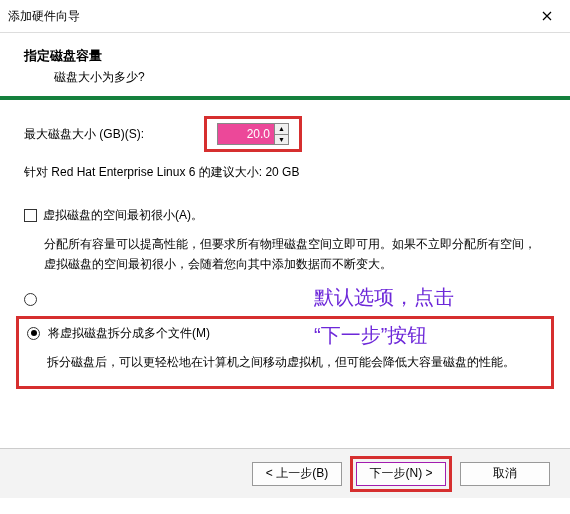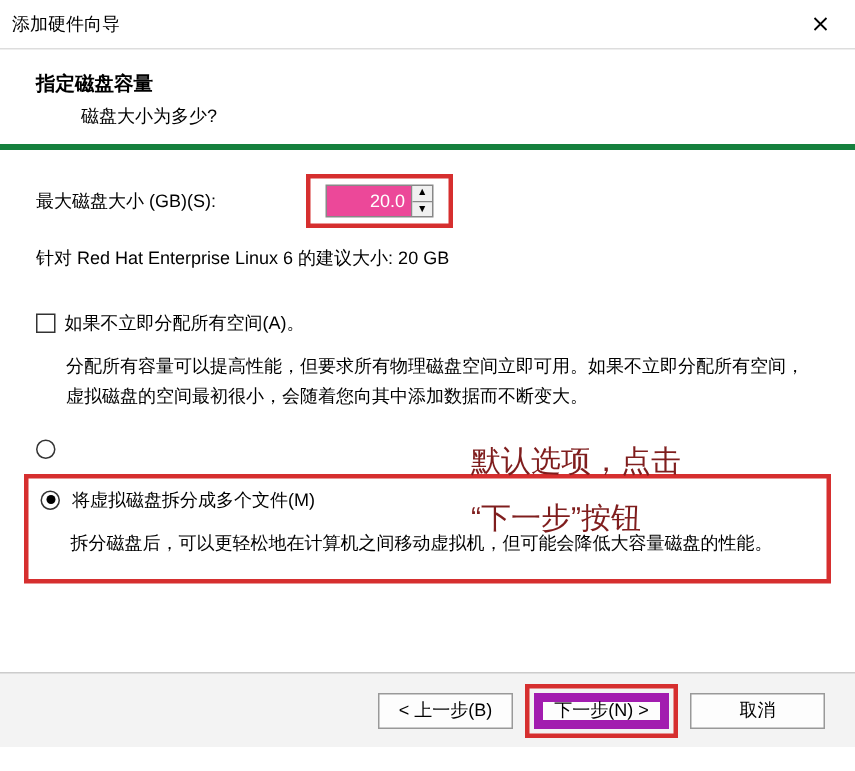--- a/index.html
+++ b/index.html
@@ -93,27 +93,26 @@
   }
   .group-selected {
     border:3px solid #d62f2f;
     margin: -6px -8px 16px -8px;
     padding: 6px 8px 14px 8px;
   }
   .group-selected .radio-row { margin-bottom:10px; }
   .group-selected .desc { margin-left:20px; line-height:1.7;}
   .annotation {
     position:absolute;
-    color:#7f1d1d;
+    color:#6d28d9;
     font-size:20px;
     line-height:1.9;
     left: 314px;
     top: 278px;
     pointer-events:none;
-    margin-top:11px;
   }
   .footer {
     position:absolute;
     bottom:16px; left:0; right:0;
     height:50px;
     border-top:1px solid #ccc;
     display:flex;
     align-items:center;
     justify-content:flex-end;
     gap:8px;
@@ -125,21 +124,21 @@
     height:24px;
     border:1px solid #999;
     background:#fdfdfd;
     display:flex;align-items:center;justify-content:center;
     font-size:12px;
   }
   .btn-primary-wrap {
     border:3px solid #d62f2f;
     padding:3px;
   }
-  .btn-primary-wrap .btn { border:6px solid #a21caf; }
+  .btn-primary-wrap .btn { border:1px solid #a21caf; }
 </style>
 </head>
 <body>
 
 <div class="titlebar">
   <span class="title">添加硬件向导</span>
   <span class="close">
     <svg width="10" height="10" viewBox="0 0 10 10">
         <path d="M1 1 L9 9 M9 1 L1 9" stroke="#000" stroke-width="1.2"></path>
       </svg>
@@ -163,21 +162,21 @@
           <div>▼</div>
         </span>
       </span>
     </span>
   </div>
 
   <div class="rec">针对 Red Hat Enterprise Linux 6 的建议大小: 20 GB</div>
 
   <div class="checkbox-row">
     <span class="box"></span>
-    <span>如果不立即分配所有空间(A)。</span>
+    <span>虚拟磁盘的空间最初很小(A)。</span>
   </div>
   <div class="indent-text">分配所有容量可以提高性能，但要求所有物理磁盘空间立即可用。如果不立即分配所有空间，虚拟磁盘的空间最初很小，会随着您向其中添加数据而不断变大。</div>
 
   <div class="radio-row">
     <span class="radio"></span>
   </div>
 
   <div class="group-selected">
     <div class="radio-row">
       <span class="radio checked"></span>

